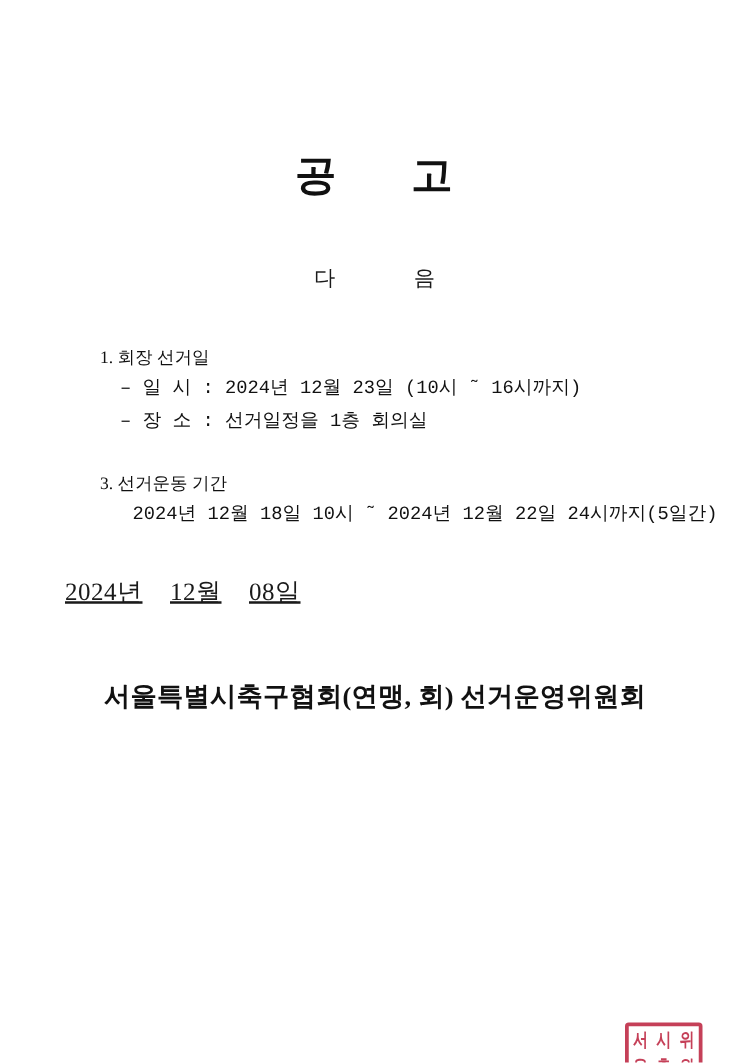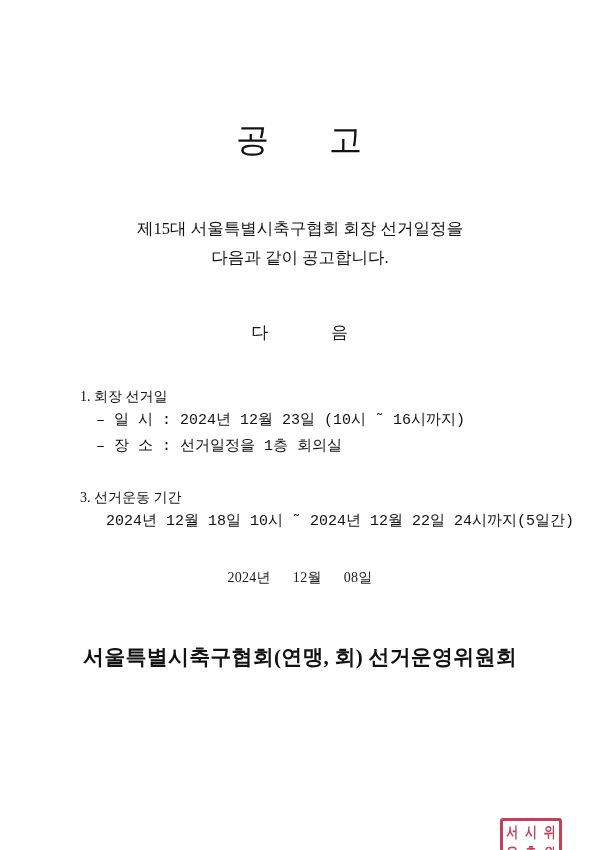--- a/index.html
+++ b/index.html
@@ -22,21 +22,21 @@
     height: 850px;
     box-sizing: border-box;
     padding: 0 52px;
   }
 
   
   .doc-title {
     margin-top: 118px;
     text-align: center;
     font-size: 33px;
-    font-weight: 400;
+    font-weight: 700;
     letter-spacing: 0.06em;
     color: #111;
   }
   .doc-title .sp {
     display: inline-block;
     width: 58px;
   }
 
   
   .intro {
@@ -84,23 +84,24 @@
     white-space: nowrap;
     font-family: Liberation Mono, monospace;
   }
   .section-sub.indent-more {
     padding-left: 26px;
   }
 
   
   .date-line {
     margin-top: 34px;
-    text-align: center;
-    font-size: 14px;
+    text-align: left;
+    font-size: 20px;
     letter-spacing: 0.02em;
+    text-decoration: underline;
   }
   .date-line .gap {
     display: inline-block;
     width: 22px;
   }
 
   
   .signature {
     margin-top: 56px;
     text-align: center;
@@ -141,24 +142,20 @@
 </style>
 </head>
 <body>
 
 <div class="page">
 
   <div class="doc-title">
     <span>공</span><span class="sp"></span><span>고</span>
   </div>
 
-  <div class="intro">
-    <span class="line">제15대 서울특별시축구협회 회장 선거일정을</span>
-    <span class="line">다음과 같이 공고합니다.</span>
-  </div>
 
   <div class="daeum">
     <span>다</span><span class="gap sp"></span><span>음</span>
   </div>
 
   <div class="sections">
 
     <div class="section">
       <div class="section-title">1. 회장 선거일</div>
       <div class="section-sub">– 일 시 : 2024년   12월   23일  (10시 ˜ 16시까지)</div>

